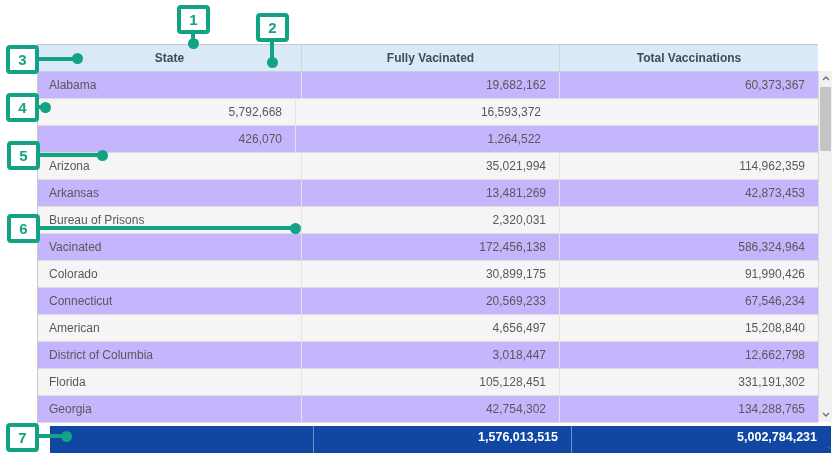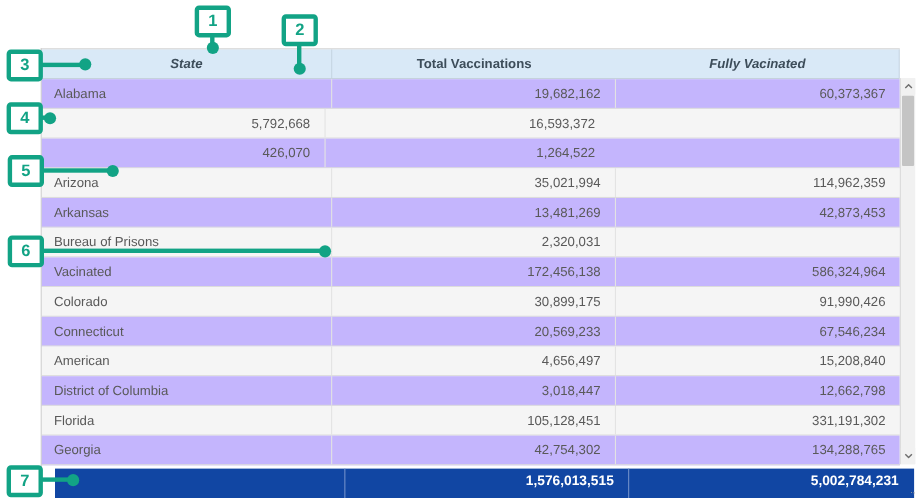--- a/index.html
+++ b/index.html
@@ -30,21 +30,21 @@
     display:flex;height:27px;background:var(--header-bg);
     border-bottom:1px solid #c3cfda;box-sizing:border-box;
   }
   .hcell{
     font-size:12px;font-weight:bold;color:var(--header-text);
     line-height:26px;text-align:center;box-sizing:border-box;
   }
   .c0{width:264px;border-right:1px solid var(--col-line);}
   .c1{width:258px;border-right:1px solid var(--col-line);}
   .c2{width:258px;}
-  .thead .c0,.thead .c1{border-right:1px solid rgba(61,77,90,0.12);font-style:italic;}
+  .thead .c0,.thead .c1{border-right:1px solid rgba(61,77,90,0.12);}
   .tbody{position:relative;}
   .trow{
     display:flex;height:27px;background:#c4b5fd;
     border-bottom:1px solid var(--grid-line);box-sizing:border-box;
   }
   .trow.alt{background:var(--row-alt);}
   .cell{
     font-size:12px;color:var(--cell-text);line-height:26px;
     box-sizing:border-box;white-space:nowrap;overflow:hidden;
   }
@@ -98,22 +98,22 @@
     background:var(--teal);z-index:19;
   }
 </style>
 </head>
 <body>
 
 <div class="table-wrap">
 
   <div class="thead">
     <div class="hcell c0">State</div>
+    <div class="hcell c1">Fully Vacinated</div>
     <div class="hcell c2">Total Vaccinations</div>
-    <div class="hcell c1">Fully Vacinated</div>
   </div>
 
   <div class="tbody">
       <div class="trow">
         <div class="cell c0">Alabama</div>
         <div class="cell c1">19,682,162</div>
         <div class="cell c2">60,373,367</div>
       </div>
       <div class="trow alt">
         <div class="cell c1">5,792,668</div>

